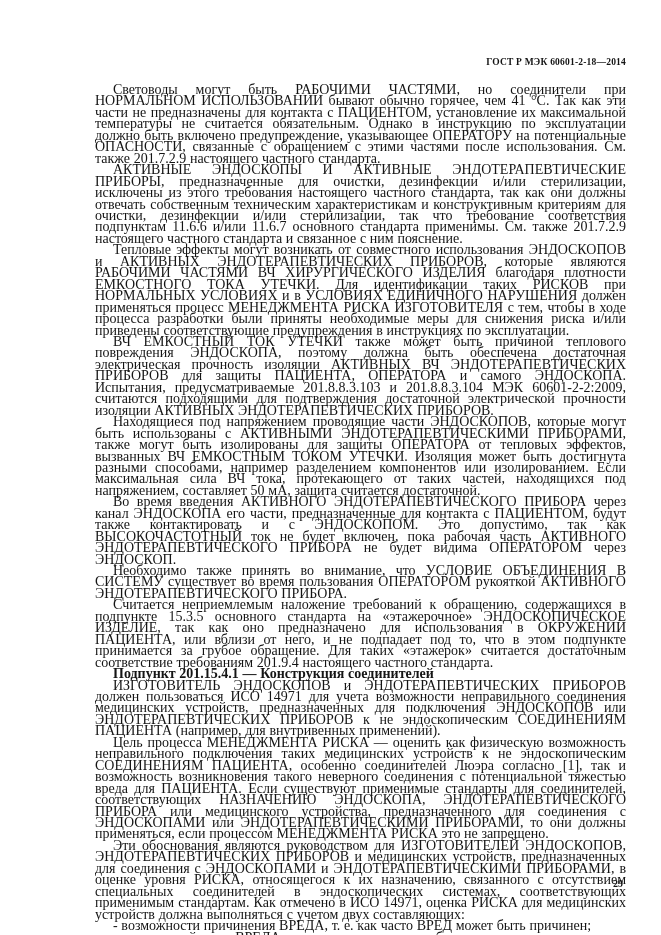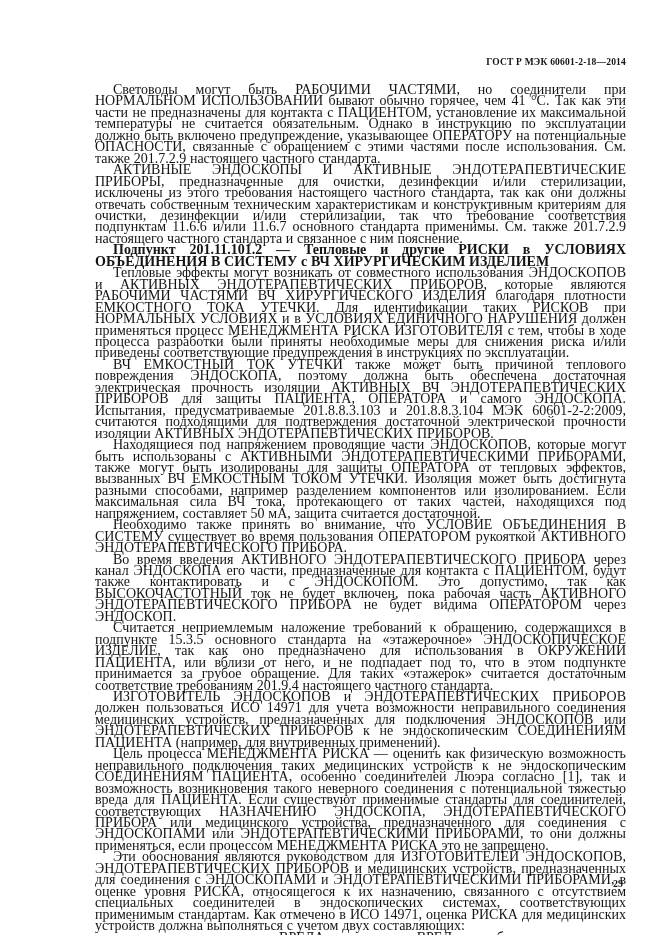--- a/index.html
+++ b/index.html
@@ -48,27 +48,27 @@
 </style>
 </head>
 <body>
 
 <div class="page">
   <div class="running-header">ГОСТ Р МЭК 60601-2-18—2014</div>
 
   <div class="doc-body">
       <p class="para body">Световоды могут быть РАБОЧИМИ ЧАСТЯМИ, но соединители при НОРМАЛЬНОМ ИСПОЛЬЗОВАНИИ бывают обычно горячее, чем 41 °С. Так как эти части не предназначены для контакта с ПАЦИЕНТОМ, установление их максимальной температуры не считается обязательным. Однако в инструкцию по эксплуатации должно быть включено предупреждение, указывающее ОПЕРАТОРУ на потенциальные ОПАСНОСТИ, связанные с обращением с этими частями после использования. См. также 201.7.2.9 настоящего частного стандарта.</p>
       <p class="para body">АКТИВНЫЕ ЭНДОСКОПЫ И АКТИВНЫЕ ЭНДОТЕРАПЕВТИЧЕСКИЕ ПРИБОРЫ, предназначенные для очистки, дезинфекции и/или стерилизации, исключены из этого требования настоящего частного стандарта, так как они должны отвечать собственным техническим характеристикам и конструктивным критериям для очистки, дезинфекции и/или стерилизации, так что требование соответствия подпунктам 11.6.6 и/или 11.6.7 основного стандарта применимы. См. также 201.7.2.9 настоящего частного стандарта и связанное с ним пояснение.</p>
-      <p class="para heading">Подпункт 201.11.101.2 — Тепловые и другие РИСКИ в УСЛОВИЯХ ОБЪЕДИНЕНИЯ В СИСТЕМУ с ВЧ ХИРУРГИЧЕСКИМ ИЗДЕЛИЕМ</p>
       <p class="para body">Тепловые эффекты могут возникать от совместного использования ЭНДОСКОПОВ и АКТИВНЫХ ЭНДОТЕРАПЕВТИЧЕСКИХ ПРИБОРОВ, которые являются РАБОЧИМИ ЧАСТЯМИ ВЧ ХИРУРГИЧЕСКОГО ИЗДЕЛИЯ благодаря плотности ЕМКОСТНОГО ТОКА УТЕЧКИ. Для идентификации таких РИСКОВ при НОРМАЛЬНЫХ УСЛОВИЯХ и в УСЛОВИЯХ ЕДИНИЧНОГО НАРУШЕНИЯ должен применяться процесс МЕНЕДЖМЕНТА РИСКА ИЗГОТОВИТЕЛЯ с тем, чтобы в ходе процесса разработки были приняты необходимые меры для снижения риска и/или приведены соответствующие предупреждения в инструкциях по эксплуатации.</p>
       <p class="para body">ВЧ ЕМКОСТНЫЙ ТОК УТЕЧКИ также может быть причиной теплового повреждения ЭНДОСКОПА, поэтому должна быть обеспечена достаточная электрическая прочность изоляции АКТИВНЫХ ВЧ ЭНДОТЕРАПЕВТИЧЕСКИХ ПРИБОРОВ для защиты ПАЦИЕНТА, ОПЕРАТОРА и самого ЭНДОСКОПА. Испытания, предусматриваемые 201.8.8.3.103 и 201.8.8.3.104 МЭК 60601-2-2:2009, считаются подходящими для подтверждения достаточной электрической прочности изоляции АКТИВНЫХ ЭНДОТЕРАПЕВТИЧЕСКИХ ПРИБОРОВ.</p>
       <p class="para body">Находящиеся под напряжением проводящие части ЭНДОСКОПОВ, которые могут быть использованы с АКТИВНЫМИ ЭНДОТЕРАПЕВТИЧЕСКИМИ ПРИБОРАМИ, также могут быть изолированы для защиты ОПЕРАТОРА от тепловых эффектов, вызванных ВЧ ЕМКОСТНЫМ ТОКОМ УТЕЧКИ. Изоляция может быть достигнута разными способами, например разделением компонентов или изолированием. Если максимальная сила ВЧ тока, протекающего от таких частей, находящихся под напряжением, составляет 50 мА, защита считается достаточной.</p>
+      <p class="para body">Во время введения АКТИВНОГО ЭНДОТЕРАПЕВТИЧЕСКОГО ПРИБОРА через канал ЭНДОСКОПА его части, предназначенные для контакта с ПАЦИЕНТОМ, будут также контактировать и с ЭНДОСКОПОМ. Это допустимо, так как ВЫСОКОЧАСТОТНЫЙ ток не будет включен, пока рабочая часть АКТИВНОГО ЭНДОТЕРАПЕВТИЧЕСКОГО ПРИБОРА не будет видима ОПЕРАТОРОМ через ЭНДОСКОП.</p>
       <p class="para body">Необходимо также принять во внимание, что УСЛОВИЕ ОБЪЕДИНЕНИЯ В СИСТЕМУ существует во время пользования ОПЕРАТОРОМ рукояткой АКТИВНОГО ЭНДОТЕРАПЕВТИЧЕСКОГО ПРИБОРА.</p>
-      <p class="para body">Во время введения АКТИВНОГО ЭНДОТЕРАПЕВТИЧЕСКОГО ПРИБОРА через канал ЭНДОСКОПА его части, предназначенные для контакта с ПАЦИЕНТОМ, будут также контактировать и с ЭНДОСКОПОМ. Это допустимо, так как ВЫСОКОЧАСТОТНЫЙ ток не будет включен, пока рабочая часть АКТИВНОГО ЭНДОТЕРАПЕВТИЧЕСКОГО ПРИБОРА не будет видима ОПЕРАТОРОМ через ЭНДОСКОП.</p>
       <p class="para body">Считается неприемлемым наложение требований к обращению, содержащихся в подпункте 15.3.5 основного стандарта на «этажерочное» ЭНДОСКОПИЧЕСКОЕ ИЗДЕЛИЕ, так как оно предназначено для использования в ОКРУЖЕНИИ ПАЦИЕНТА, или вблизи от него, и не подпадает под то, что в этом подпункте принимается за грубое обращение. Для таких «этажерок» считается достаточным соответствие требованиям 201.9.4 настоящего частного стандарта.</p>
+      <p class="para heading">Подпункт 201.15.4.1 — Конструкция соединителей</p>
       <p class="para body">ИЗГОТОВИТЕЛЬ ЭНДОСКОПОВ и ЭНДОТЕРАПЕВТИЧЕСКИХ ПРИБОРОВ должен пользоваться ИСО 14971 для учета возможности неправильного соединения медицинских устройств, предназначенных для подключения ЭНДОСКОПОВ или ЭНДОТЕРАПЕВТИЧЕСКИХ ПРИБОРОВ к не эндоскопическим СОЕДИНЕНИЯМ ПАЦИЕНТА (например, для внутривенных применений).</p>
       <p class="para body">Цель процесса МЕНЕДЖМЕНТА РИСКА — оценить как физическую возможность неправильного подключения таких медицинских устройств к не эндоскопическим СОЕДИНЕНИЯМ ПАЦИЕНТА, особенно соединителей Люэра согласно [1], так и возможность возникновения такого неверного соединения с потенциальной тяжестью вреда для ПАЦИЕНТА. Если существуют применимые стандарты для соединителей, соответствующих НАЗНАЧЕНИЮ ЭНДОСКОПА, ЭНДОТЕРАПЕВТИЧЕСКОГО ПРИБОРА или медицинского устройства, предназначенного для соединения с ЭНДОСКОПАМИ или ЭНДОТЕРАПЕВТИЧЕСКИМИ ПРИБОРАМИ, то они должны применяться, если процессом МЕНЕДЖМЕНТА РИСКА это не запрещено.</p>
       <p class="para body">Эти обоснования являются руководством для ИЗГОТОВИТЕЛЕЙ ЭНДОСКОПОВ, ЭНДОТЕРАПЕВТИЧЕСКИХ ПРИБОРОВ и медицинских устройств, предназначенных для соединения с ЭНДОСКОПАМИ и ЭНДОТЕРАПЕВТИЧЕСКИМИ ПРИБОРАМИ, в оценке уровня РИСКА, относящегося к их назначению, связанного с отсутствием специальных соединителей в эндоскопических системах, соответствующих применимым стандартам. Как отмечено в ИСО 14971, оценка РИСКА для медицинских устройств должна выполняться с учетом двух составляющих:</p>
       <p class="para body">- возможности причинения ВРЕДА, т. е. как часто ВРЕД может быть причинен;</p>
       <p class="para body">- последствий этого ВРЕДА, т. е. насколько он может быть серьезен.</p>
     </div>
 
   <div class="page-number">29</div>
 </div>
 

